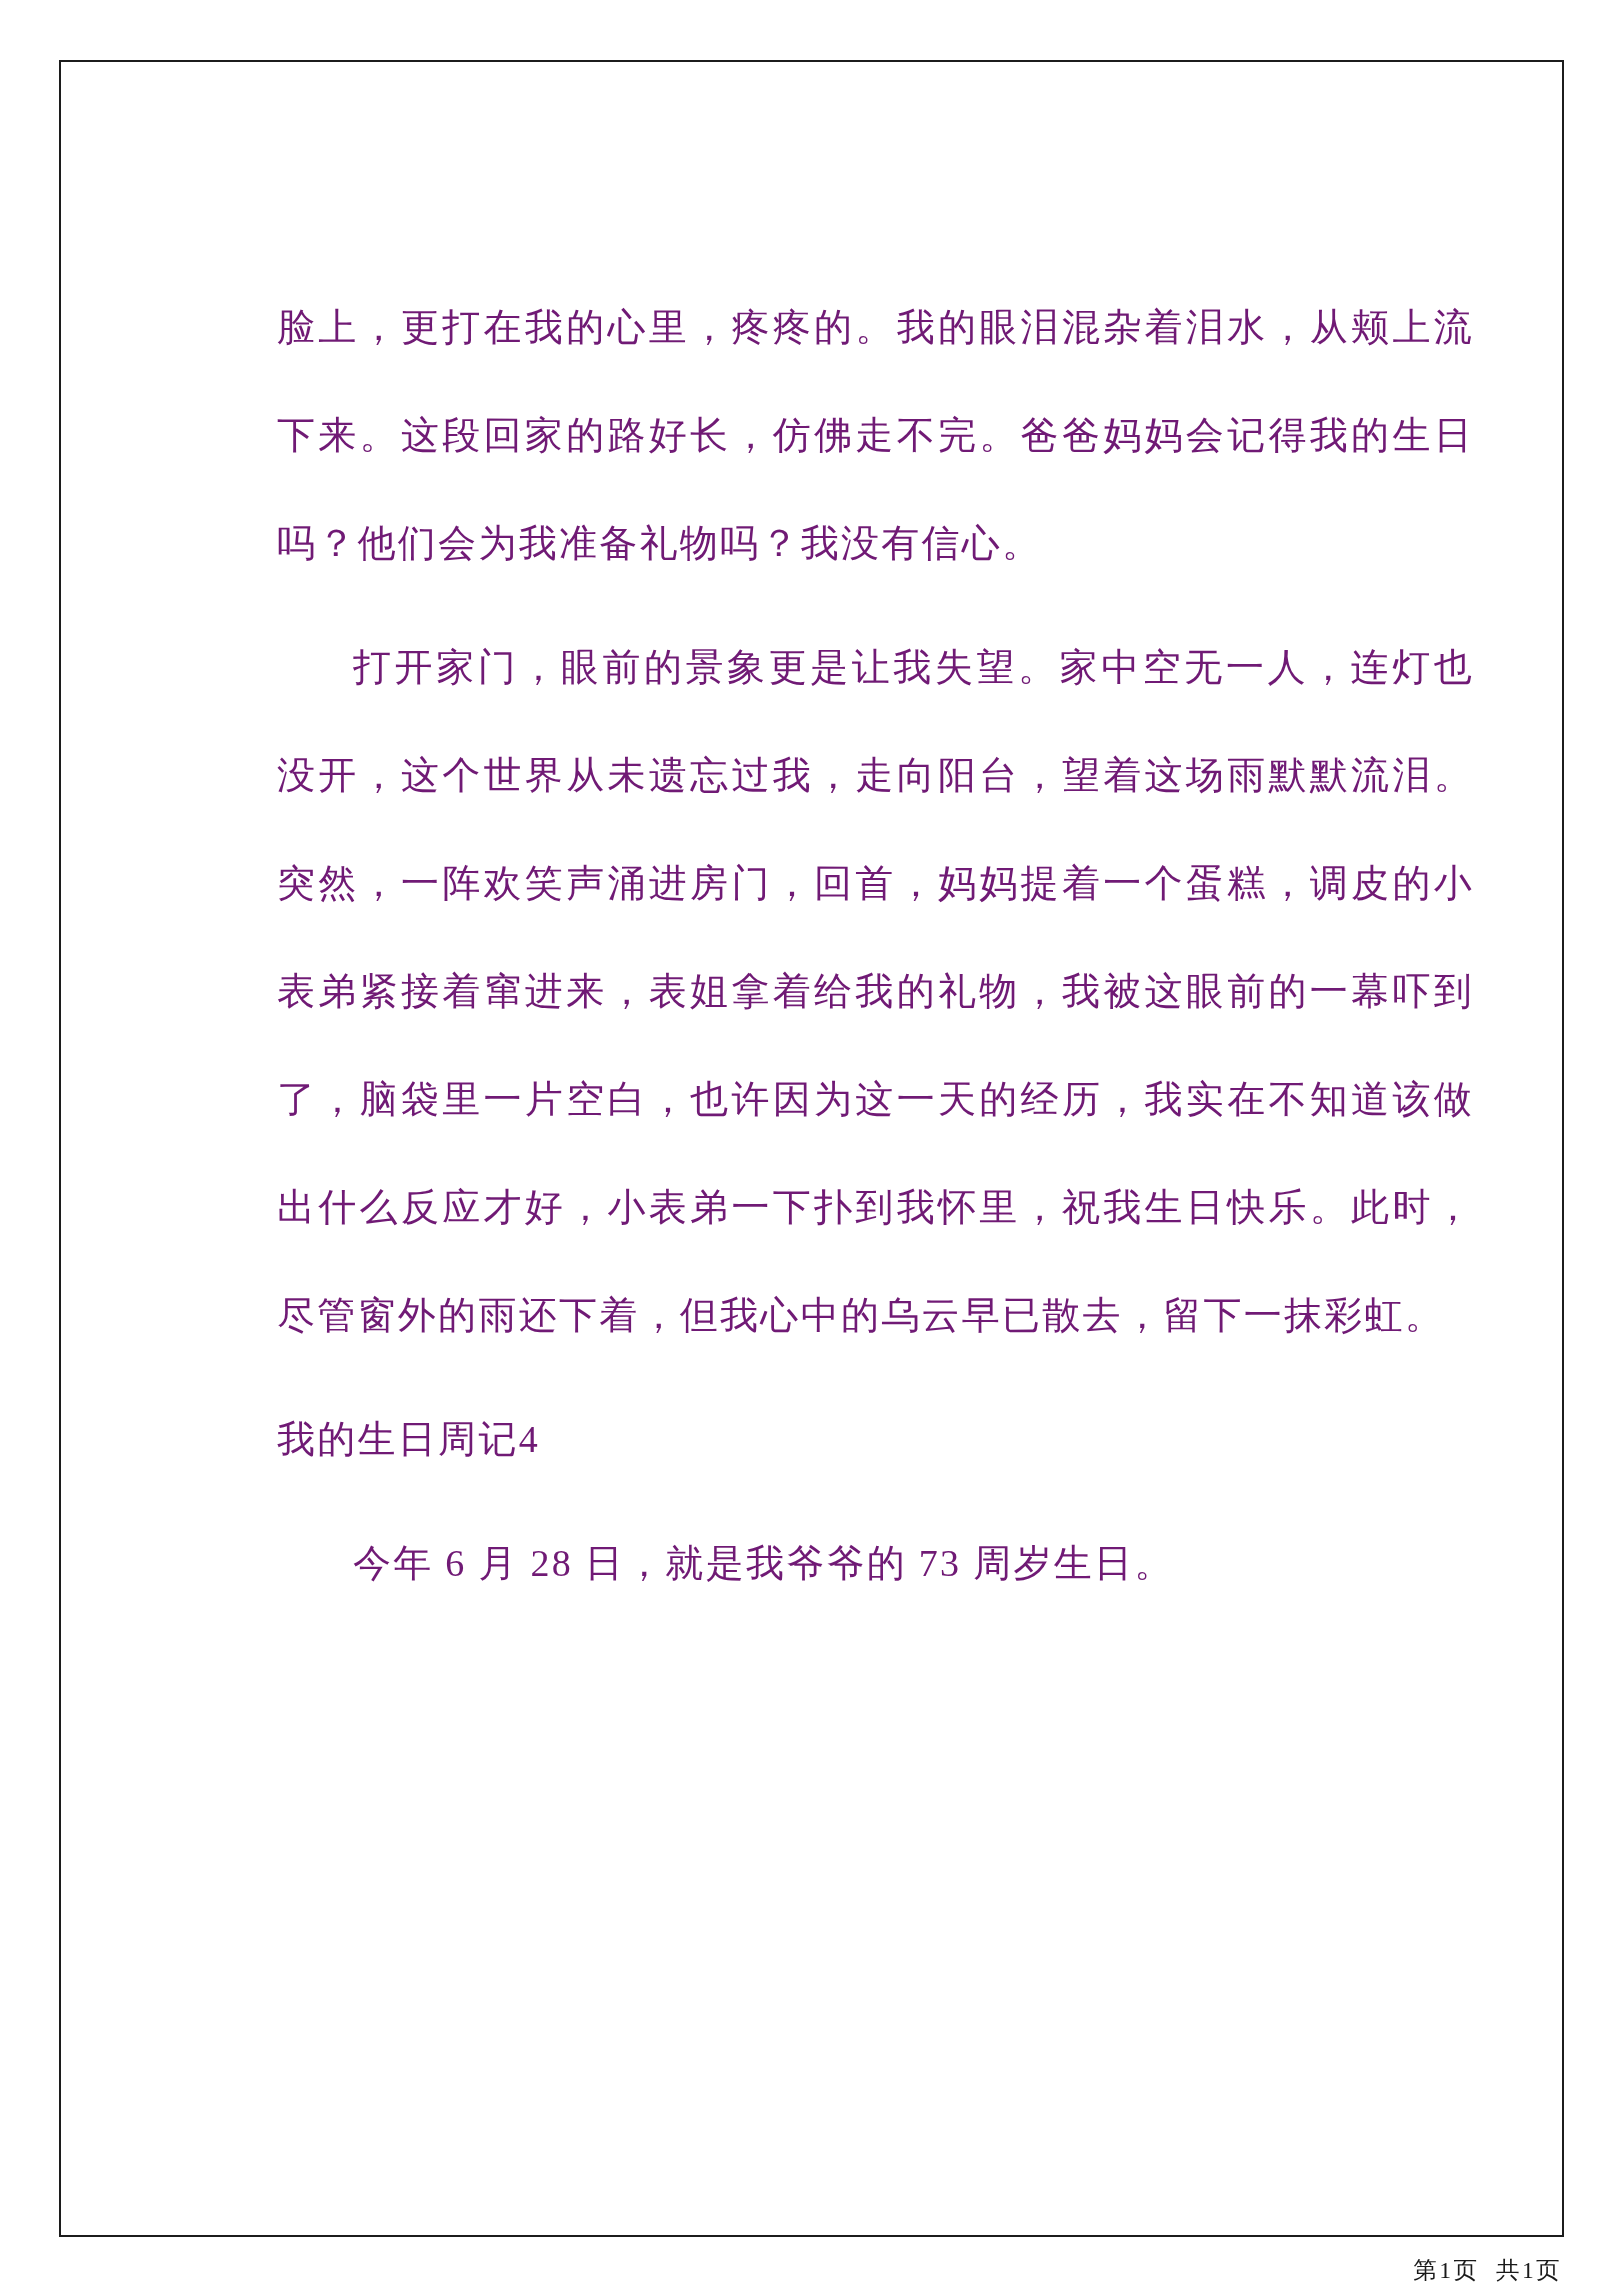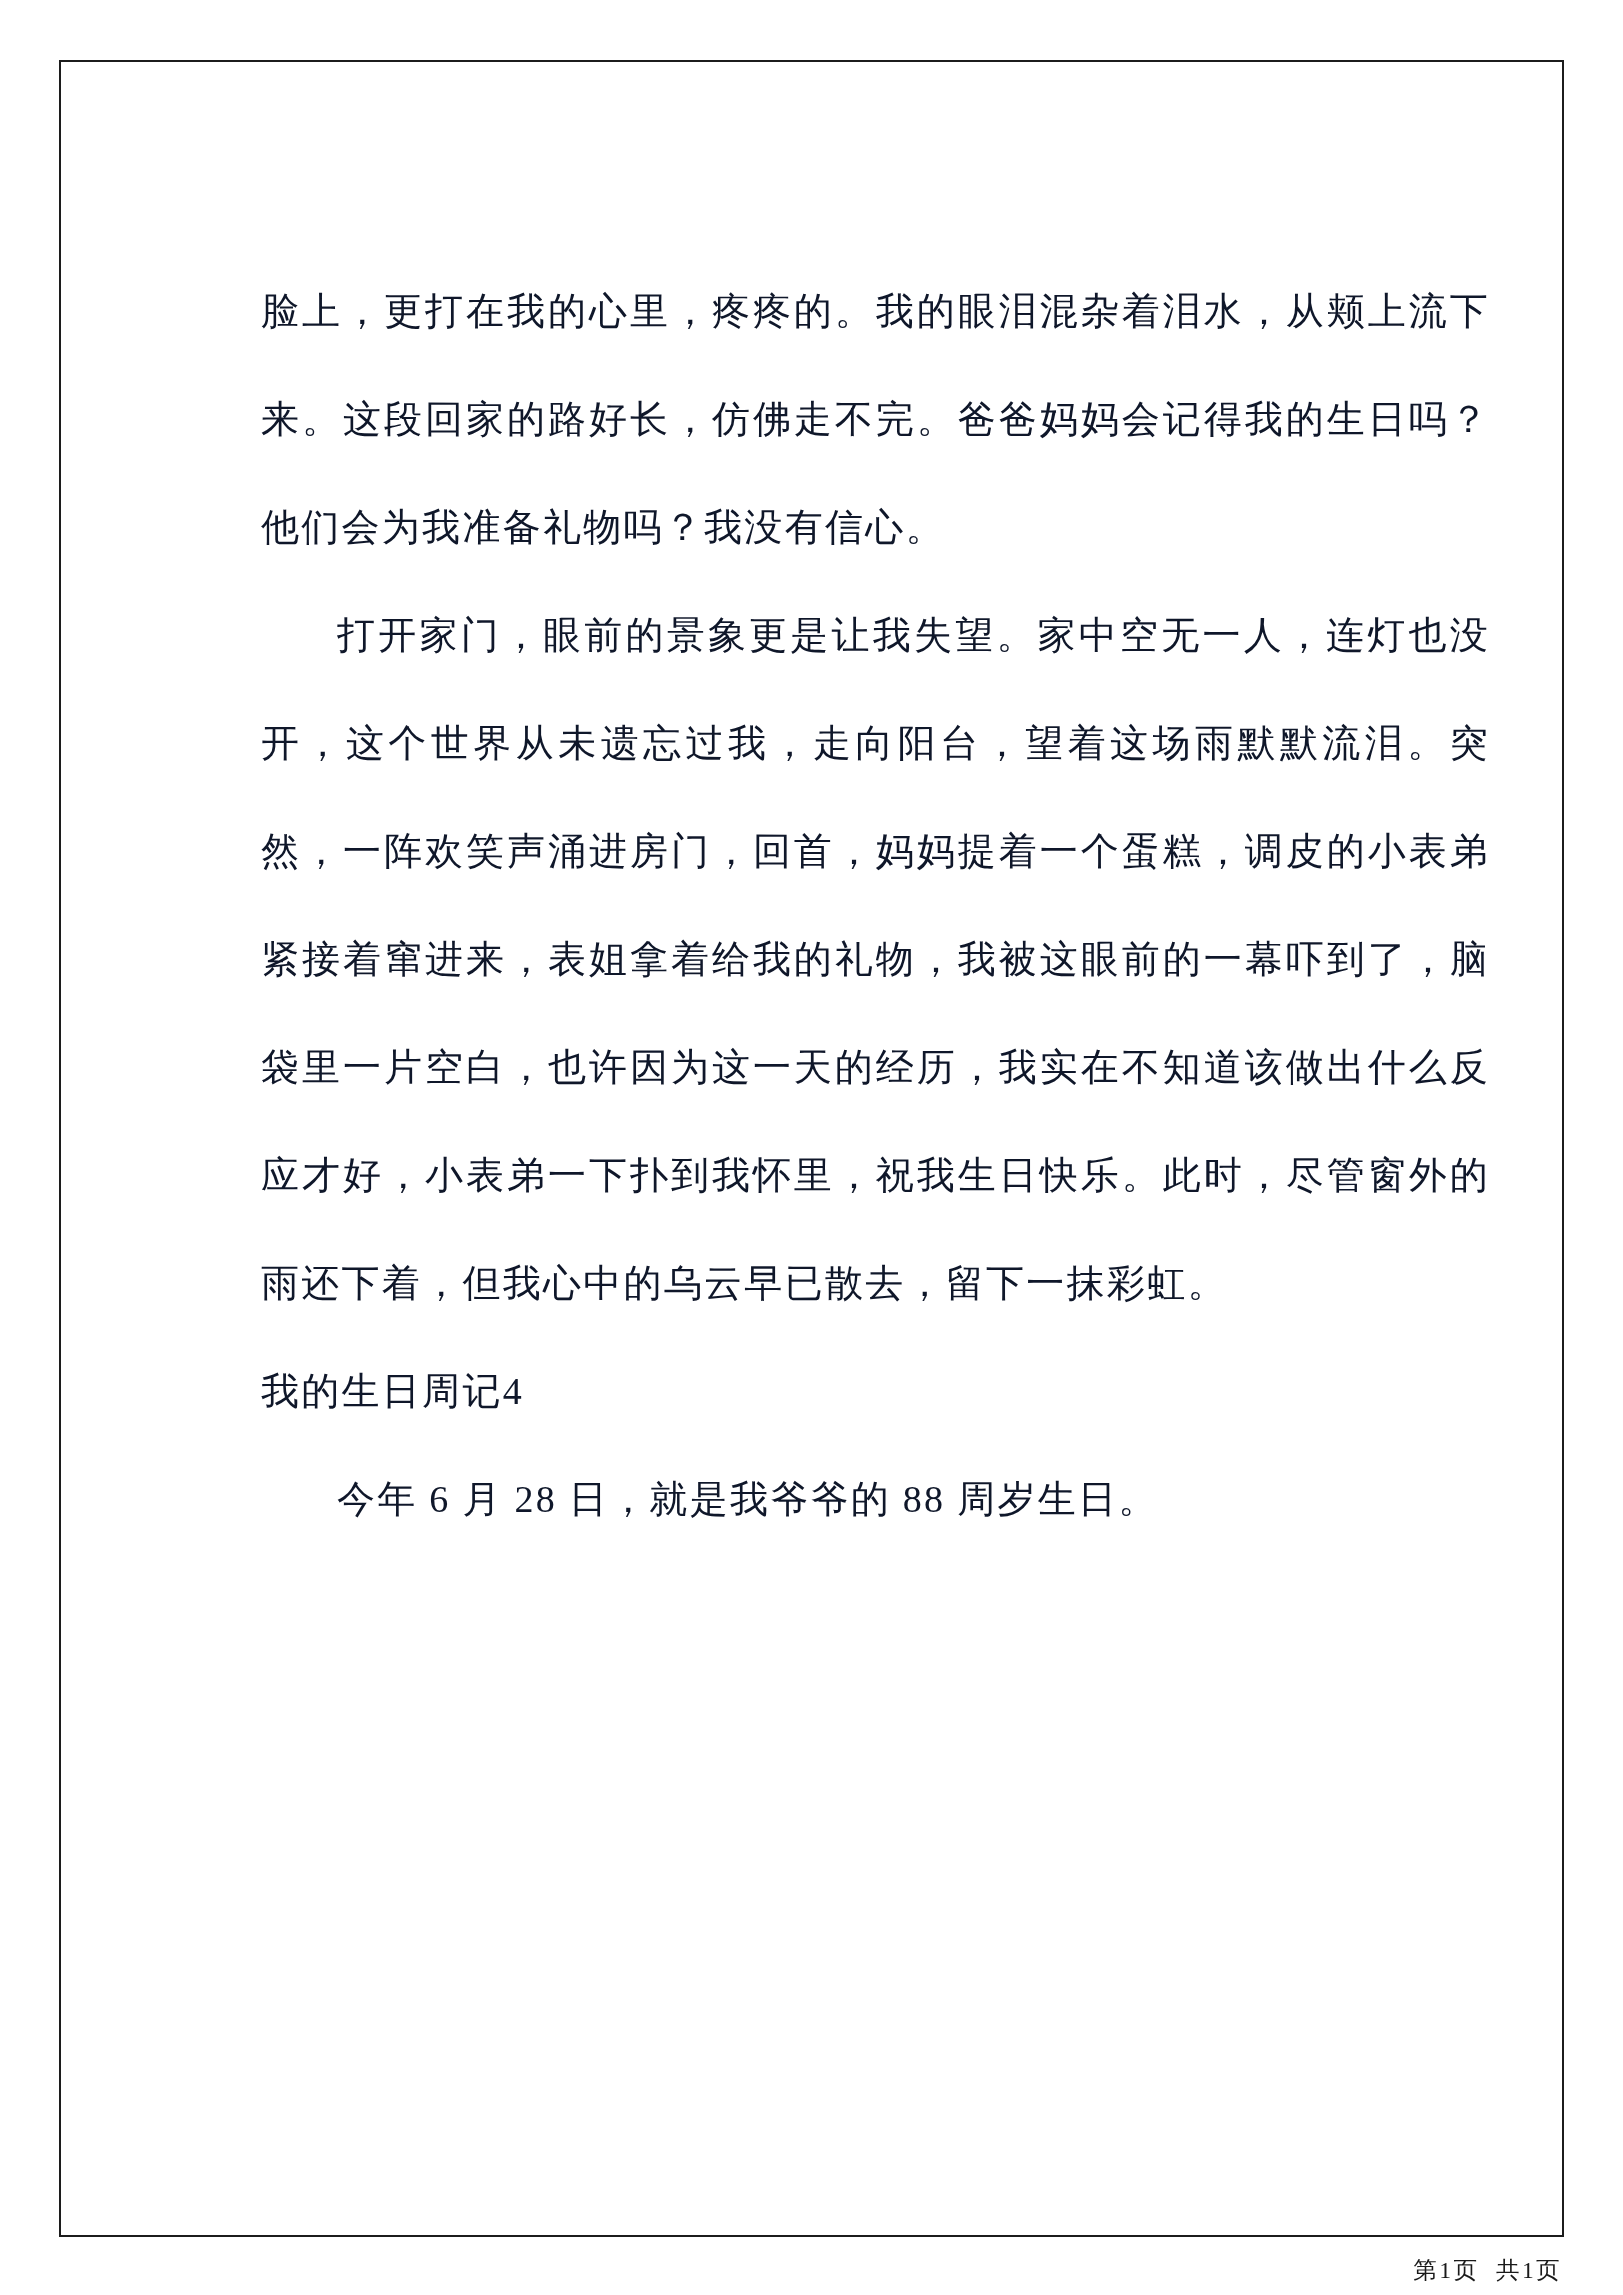--- a/index.html
+++ b/index.html
@@ -26,28 +26,28 @@
     border: 2.8px solid #1c1c1c;
     background: #ffffff;
   }
   .content {
     position: absolute;
     left: 200px;
     top: 195px;
     width: 1229px;
   }
   .para {
-    margin: 0;
+    margin: 16px;
     padding: 0;
     font-size: 38px;
     line-height: 108px;
     letter-spacing: 0.06em;
     text-align: justify;
     text-justify: inter-character;
-    color: #0f172a;
+    color: #701a75;
   }
   .para.indent {
     text-indent: 2em;
   }
   .footer {
     position: absolute;
     left: 0;
     width: 100%;
     top: 2192px;
     text-align: right;
@@ -61,20 +61,20 @@
 </style>
 </head>
 <body>
 
 <div class="page">
   <div class="frame">
     <div class="content">
         <p class="para">脸上，更打在我的心里，疼疼的。我的眼泪混杂着泪水，从颊上流下来。这段回家的路好长，仿佛走不完。爸爸妈妈会记得我的生日吗？他们会为我准备礼物吗？我没有信心。</p>
         <p class="para indent">打开家门，眼前的景象更是让我失望。家中空无一人，连灯也没开，这个世界从未遗忘过我，走向阳台，望着这场雨默默流泪。突然，一阵欢笑声涌进房门，回首，妈妈提着一个蛋糕，调皮的小表弟紧接着窜进来，表姐拿着给我的礼物，我被这眼前的一幕吓到了，脑袋里一片空白，也许因为这一天的经历，我实在不知道该做出什么反应才好，小表弟一下扑到我怀里，祝我生日快乐。此时，尽管窗外的雨还下着，但我心中的乌云早已散去，留下一抹彩虹。</p>
         <p class="para">我的生日周记4</p>
-        <p class="para indent">今年 6 月 28 日，就是我爷爷的 88 周岁生日。</p>
+        <p class="para indent">今年 6 月 28 日，就是我爷爷的 73 周岁生日。</p>
       </div>
     <div class="footer">
       <span>第1页  共1页</span>
     </div>
   </div>
 </div>
 
 
 </body></html>

